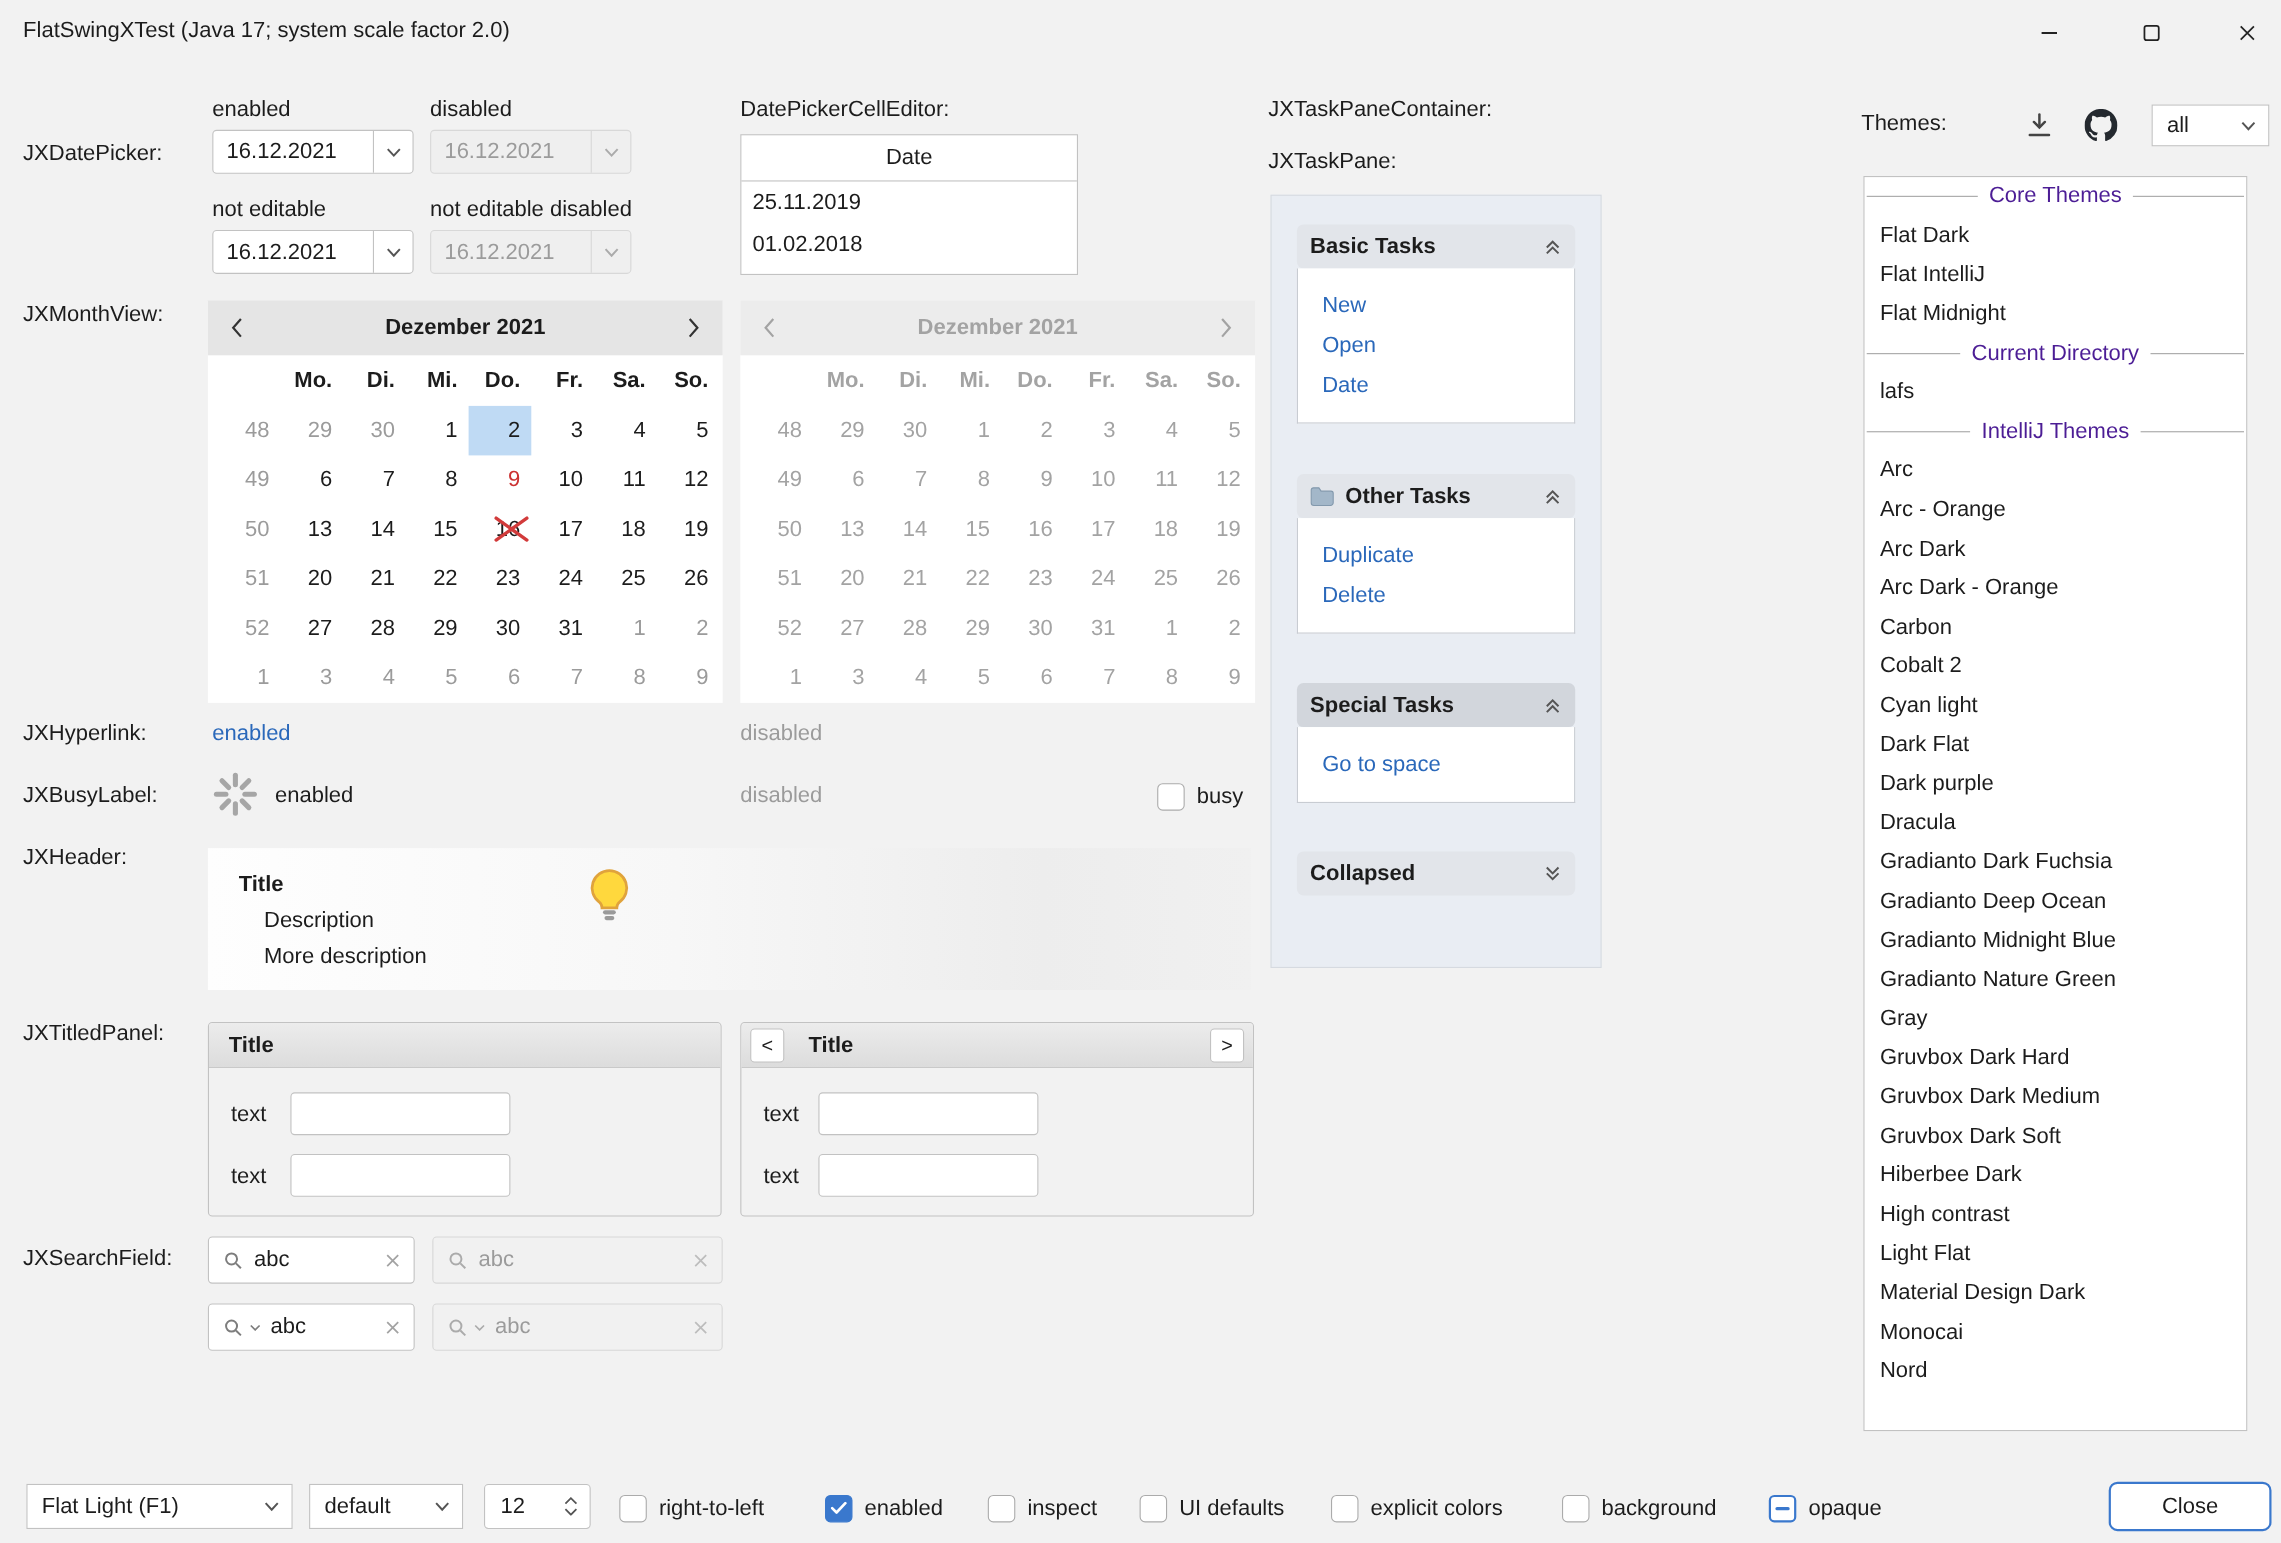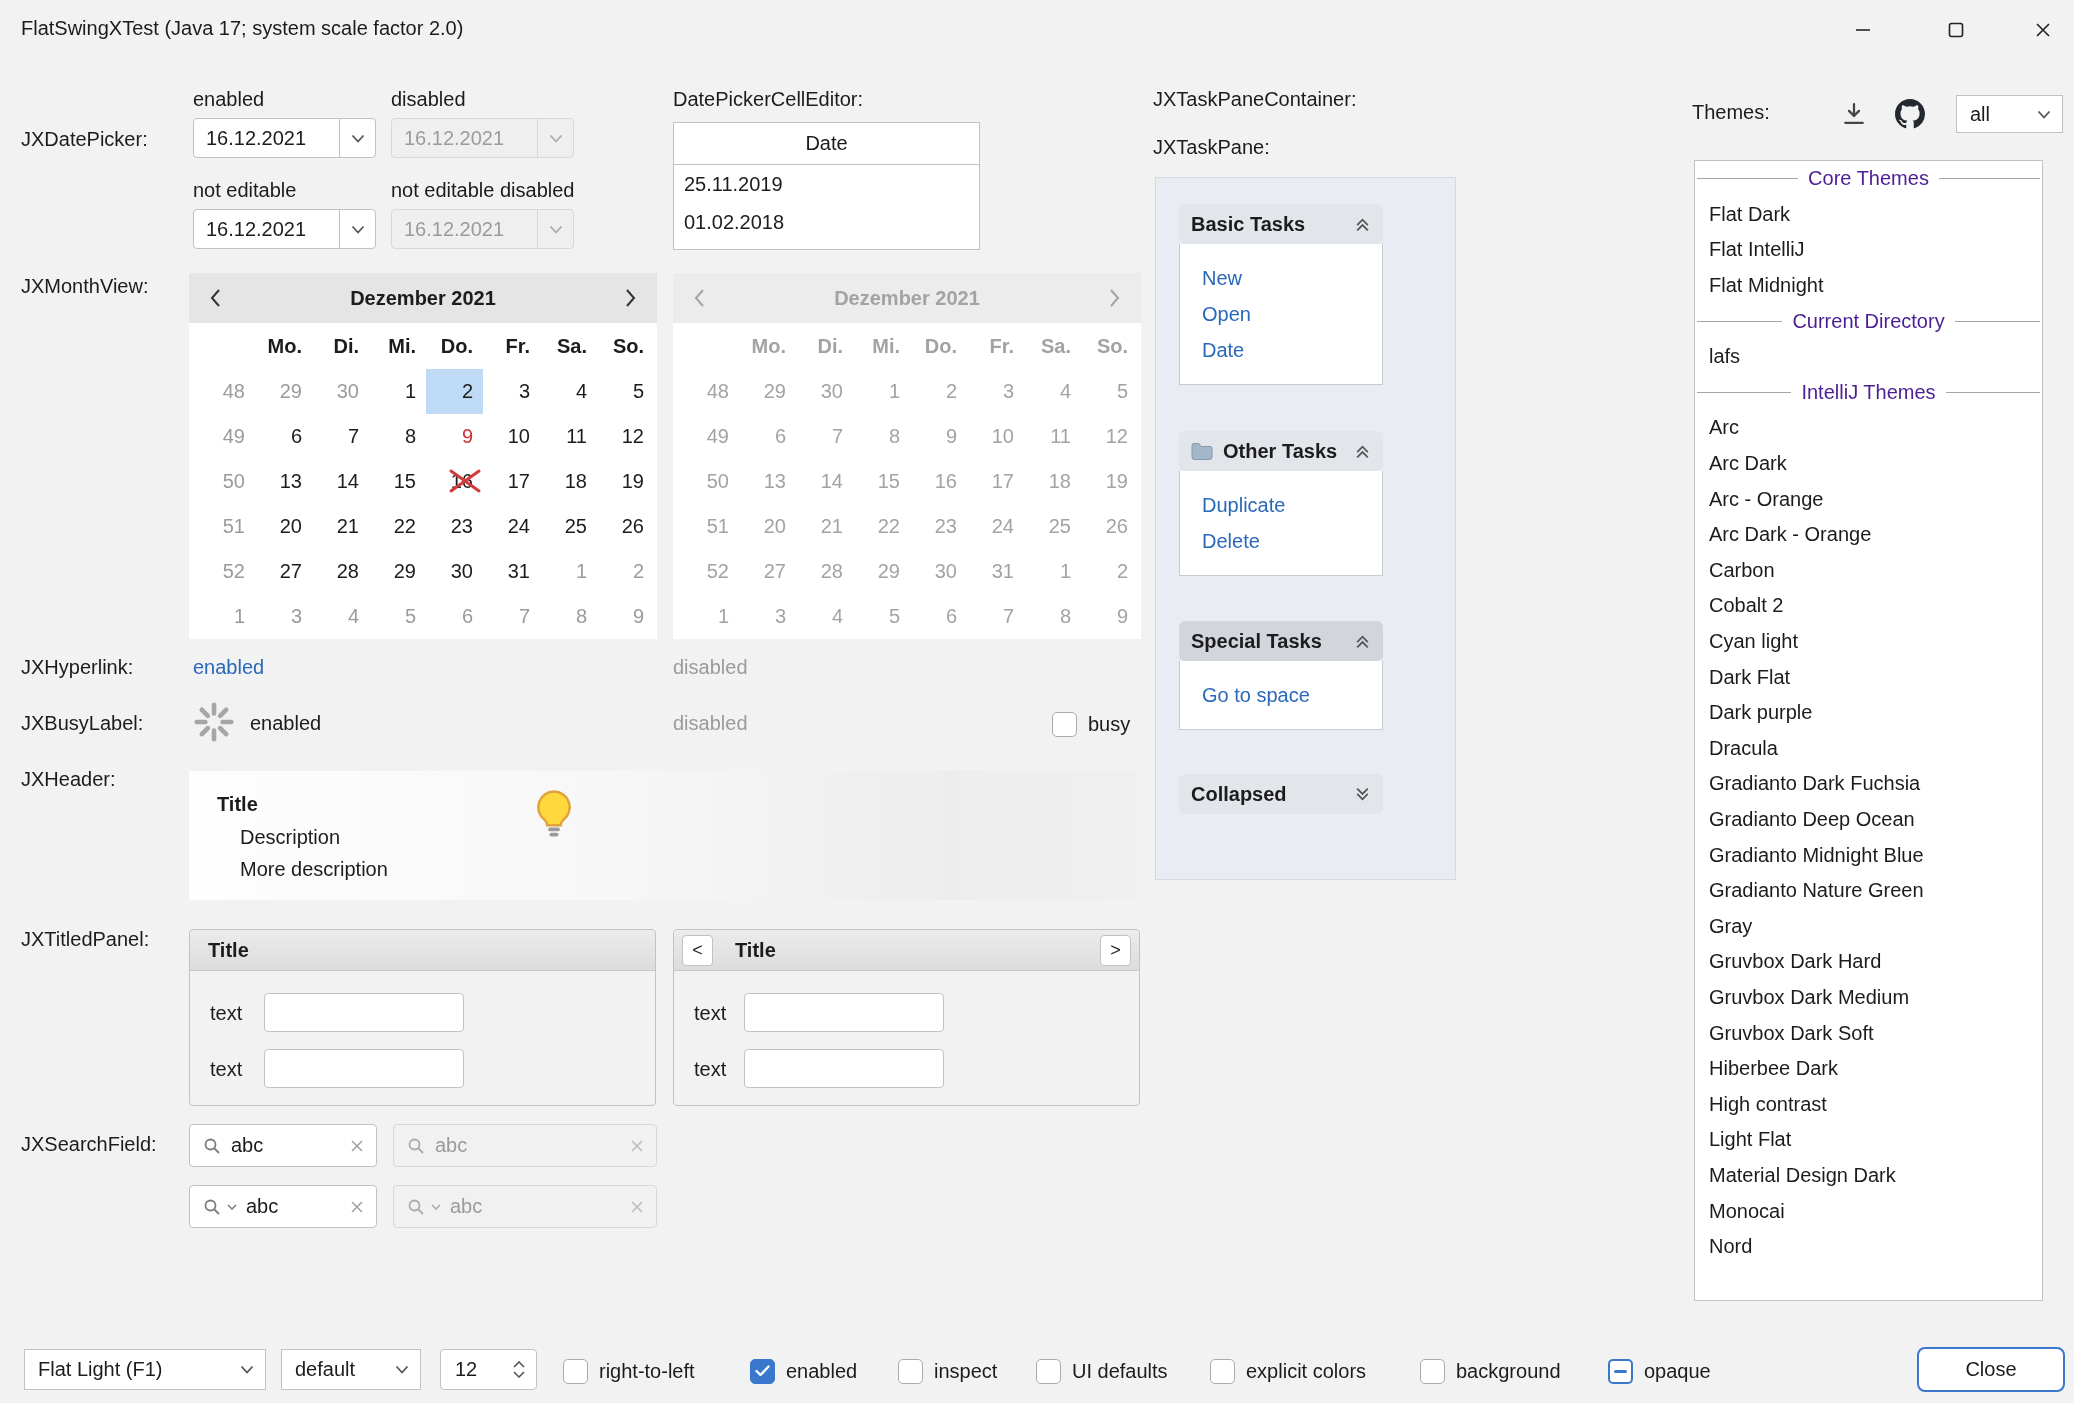--- a/index.html
+++ b/index.html
@@ -68,21 +68,21 @@
 
   
   .search { position:absolute; height:43px; background:#fff; border:1px solid #c2c2c2; border-radius:4px; display:flex; align-items:center; padding:4px 12px; gap:9px; }
   .search .sval { flex:1; }
   .search.disabled { background:#f1f1f1; border-color:#d8d8d8; }
   .search.disabled .sval { color:#9b9b9b; }
   .caret { display:flex; margin-left:-4px; }
 
   
   .taskcontainer { position:absolute; left:1155px; top:177px; width:301px; height:703px; background:#e9edf3; border:1px solid #d6dae0; }
-  .pane { position:absolute; left:23px; width:204px; }
+  .pane { position:absolute; left:23px; width:253px; }
   .pane-header { height:40px; background:#e2e5ea; border-radius:6px; display:flex; align-items:center; padding:0 12px; gap:10px; }
   .pane.highlight .pane-header { background:#d2d6dc; }
   .pane-title { font-weight:bold; }
   .pane-header .chev { margin-left:auto; display:flex; }
   .pane-content { background:#fff; border:1px solid #c8ccd2; border-top:none; padding:16px 0 16px 22px; display:flex; flex-direction:column; }
   .pane-content a { color:#2a68ba; text-decoration:none; line-height:36px; }
 
   
   .themelist { position:absolute; left:1694px; top:160px; width:349px; height:1141px; background:#fff; border:1px solid #c2c2c2; overflow:hidden; }
   .theme-item { height:35.6px; display:flex; align-items:center; padding-left:14px; white-space:nowrap; }
@@ -567,22 +567,22 @@
       <div class="theme-item">Flat IntelliJ</div>
       <div class="theme-item">Flat Midnight</div>
       <div class="theme-sep">
         <span>Current Directory</span>
       </div>
       <div class="theme-item">lafs</div>
       <div class="theme-sep">
         <span>IntelliJ Themes</span>
       </div>
       <div class="theme-item">Arc</div>
+      <div class="theme-item">Arc - Orange</div>
       <div class="theme-item">Arc Dark</div>
-      <div class="theme-item">Arc - Orange</div>
       <div class="theme-item">Arc Dark - Orange</div>
       <div class="theme-item">Carbon</div>
       <div class="theme-item">Cobalt 2</div>
       <div class="theme-item">Cyan light</div>
       <div class="theme-item">Dark Flat</div>
       <div class="theme-item">Dark purple</div>
       <div class="theme-item">Dracula</div>
       <div class="theme-item">Gradianto Dark Fuchsia</div>
       <div class="theme-item">Gradianto Deep Ocean</div>
       <div class="theme-item">Gradianto Midnight Blue</div>

